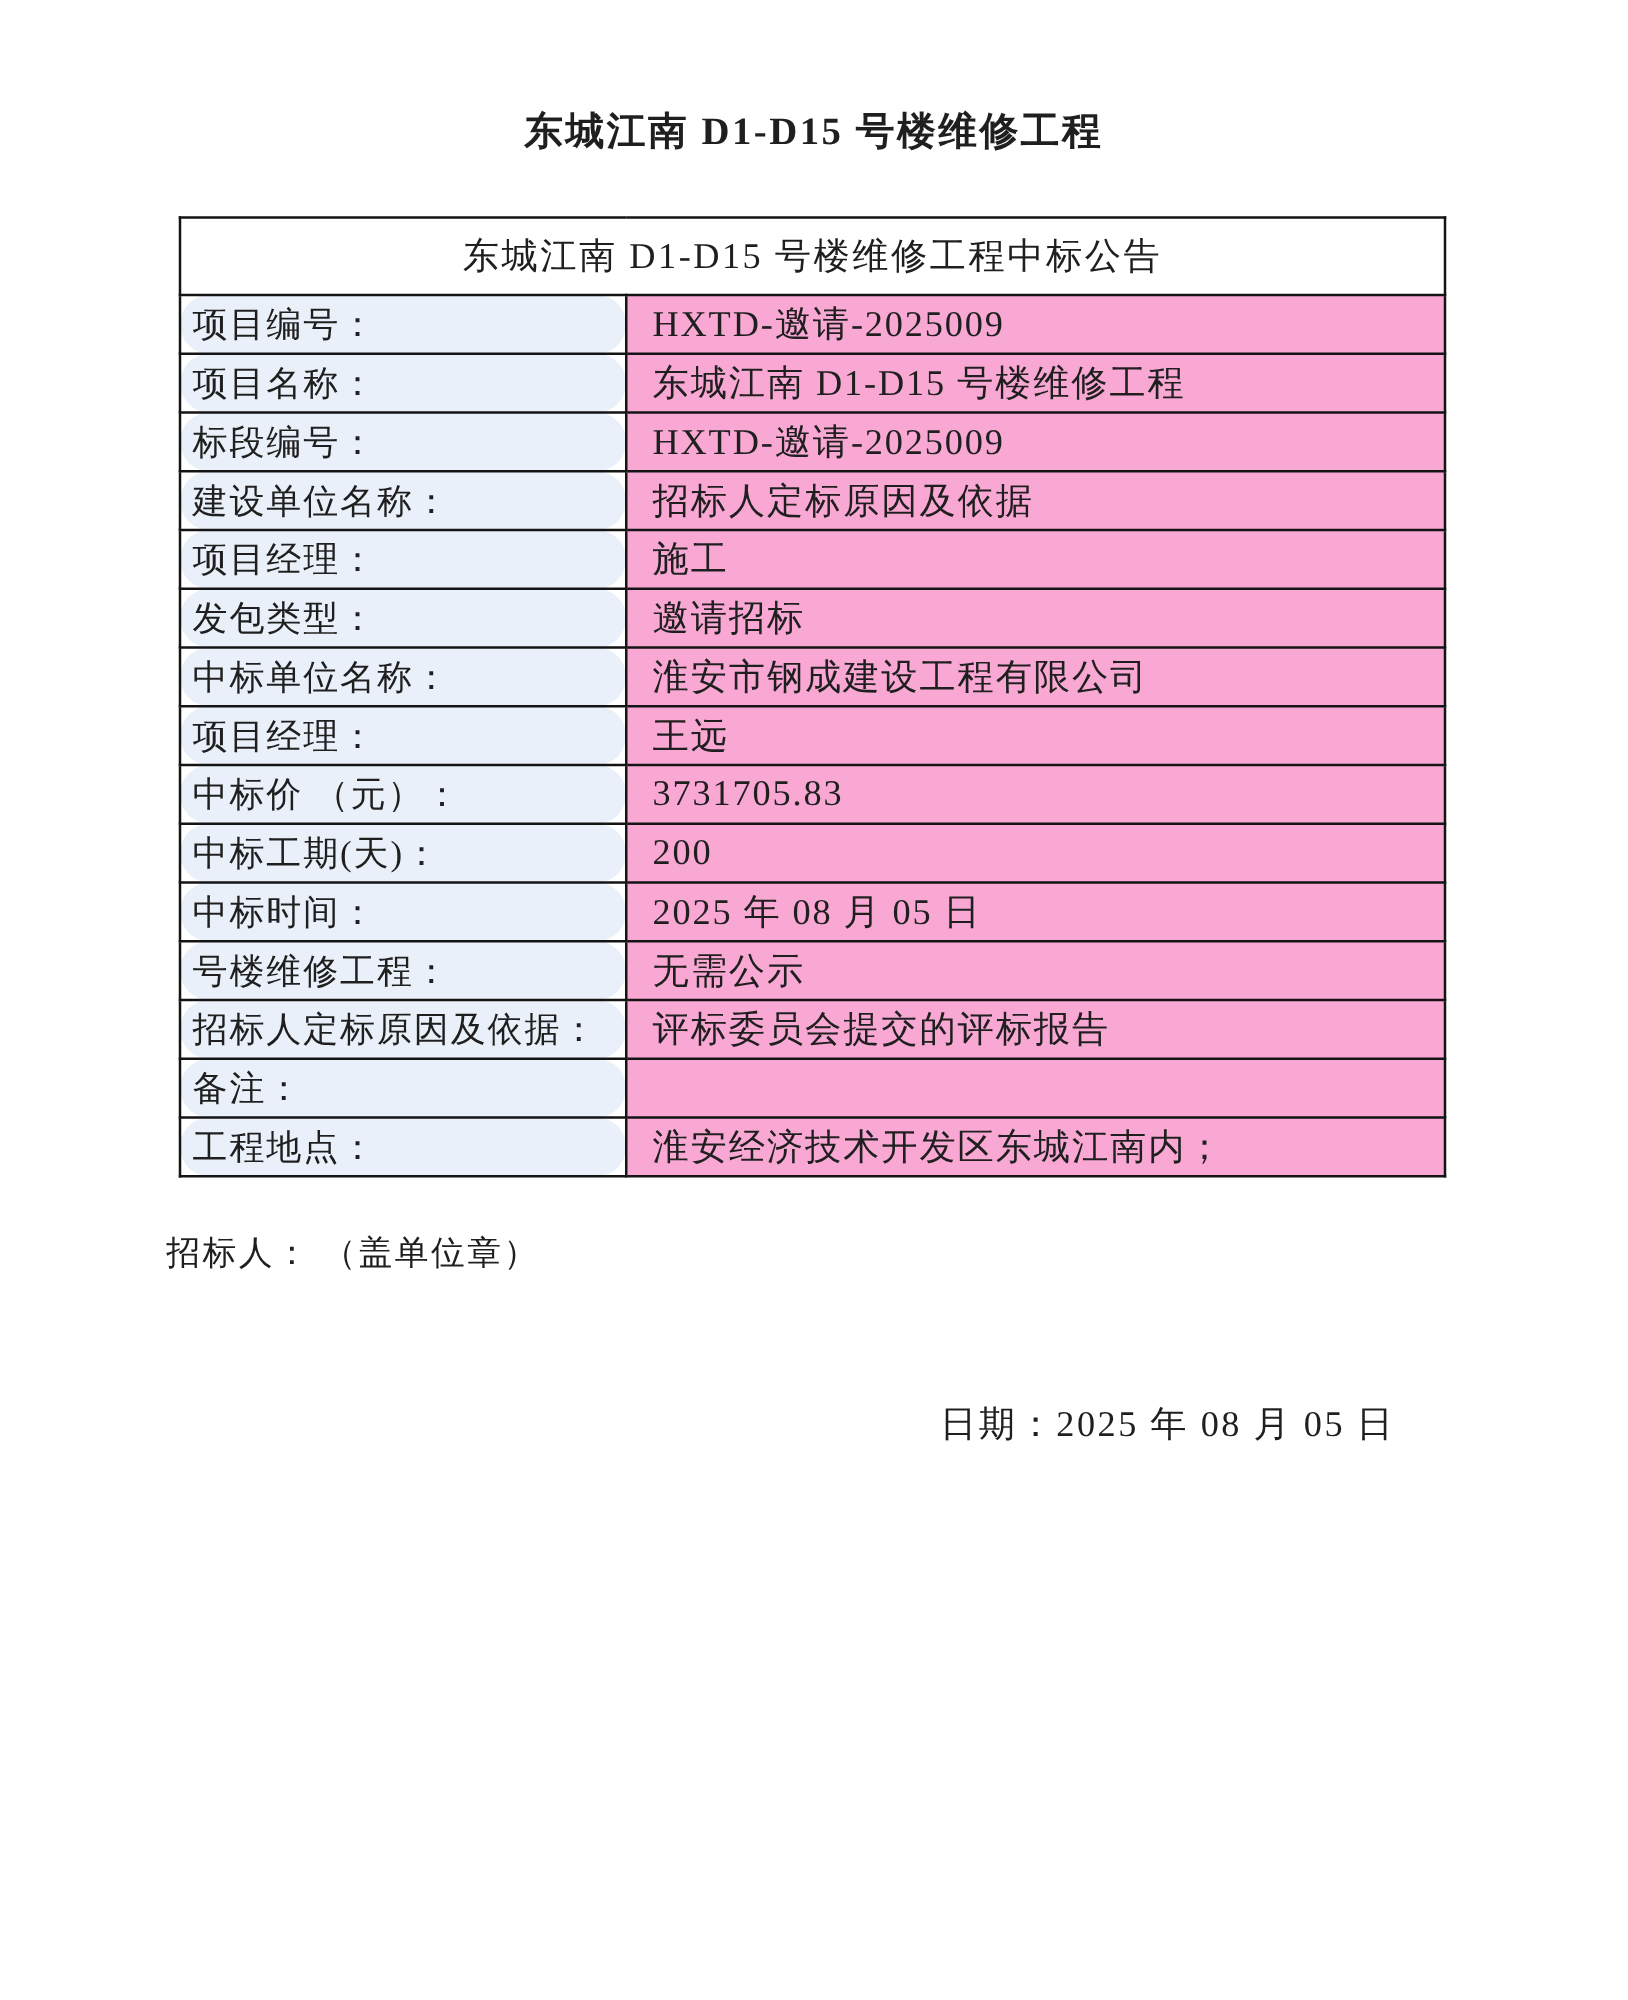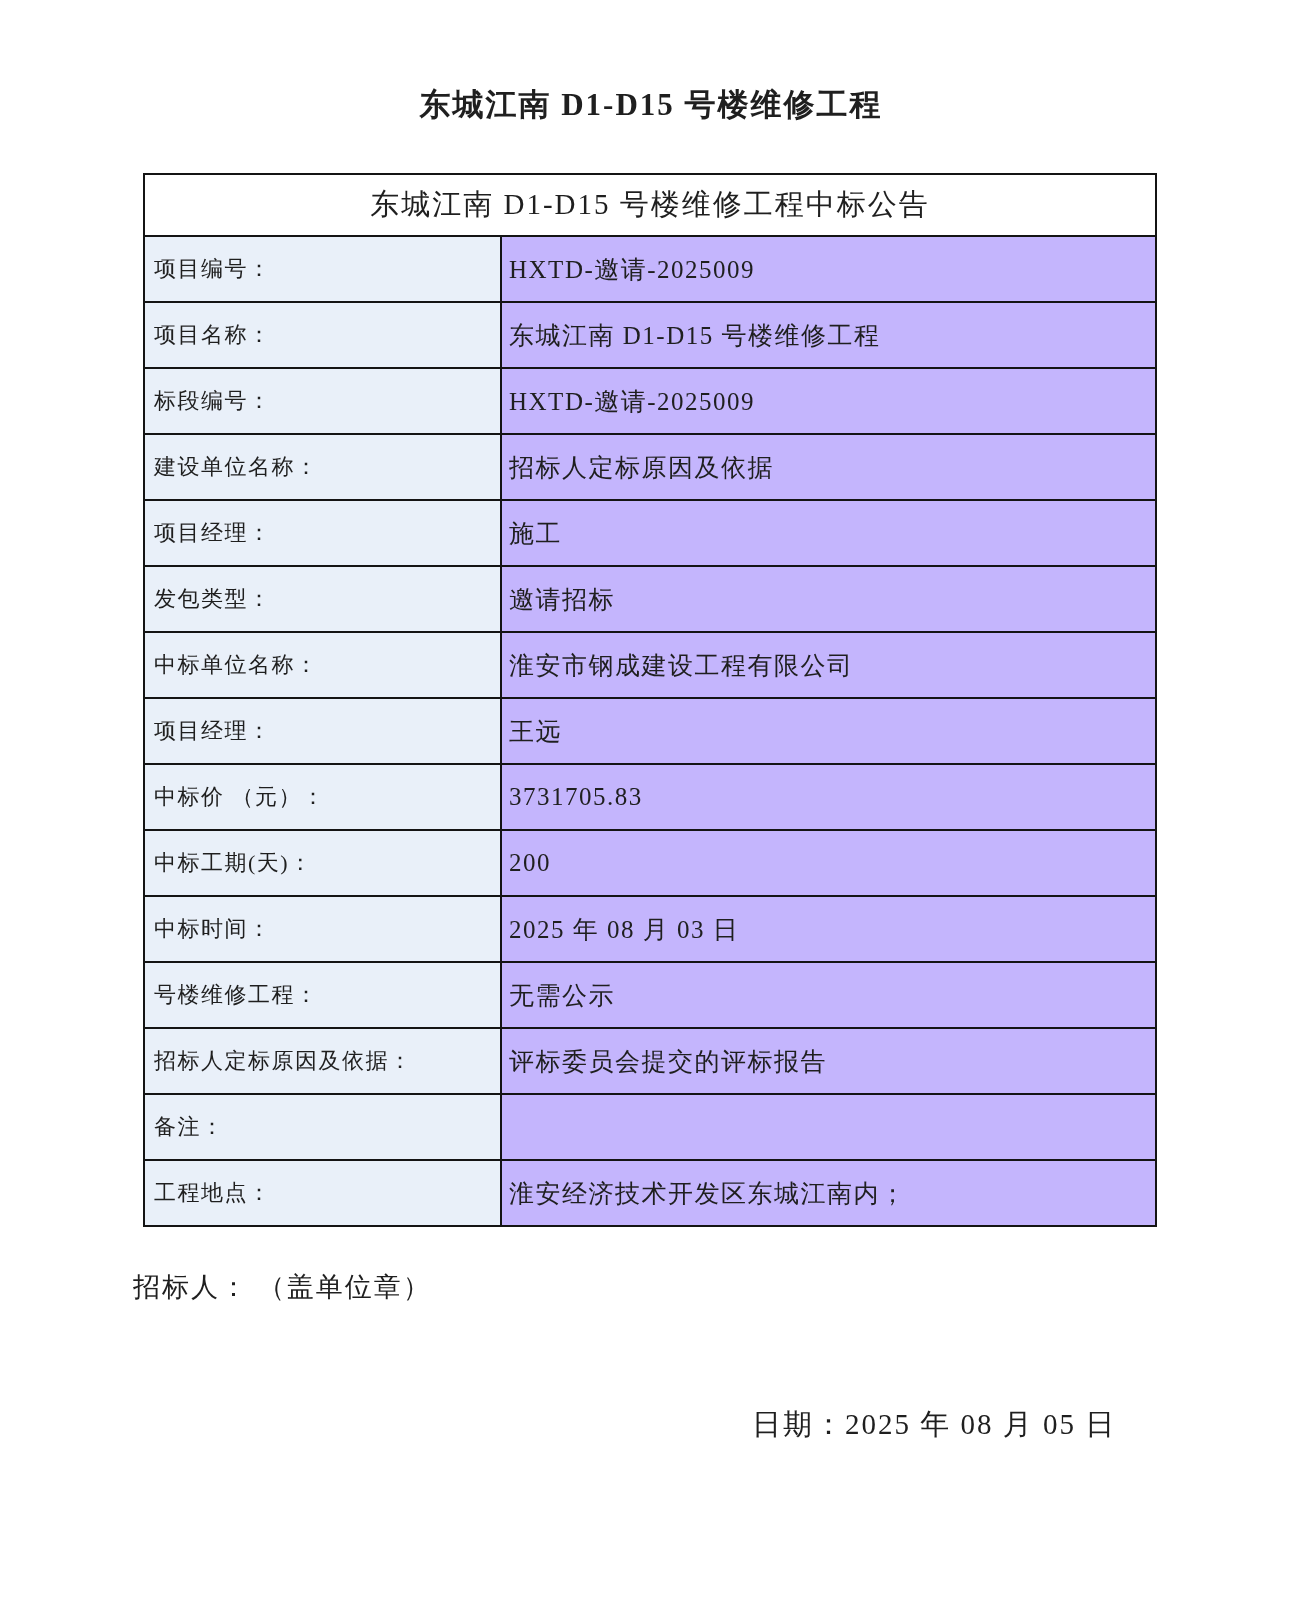--- a/index.html
+++ b/index.html
@@ -40,29 +40,30 @@
   }
   td.header-cell{
     height:62px;
     text-align:center;
     font-size:29px;
     letter-spacing:2px;
     background:#ffffff;
   }
   td.label-cell{
     background:var(--label-bg);
-    height:66px;
+    height:47px;
     padding:0 6px 0 9px;
-    font-size:22px;
+    font-size:28px;
     letter-spacing:1.5px;
+    border-radius:28px;
   }
   td.value-cell{
-    background:#c4b5fd;
-    padding:0 6px 0 7px;
-    font-size:25px;
+    background:#f9a8d4;
+    padding:0 6px 0 20px;
+    font-size:29px;
     letter-spacing:1.5px;
   }
   .bidder-line{
     margin:42px 0 0 133px;
     font-size:27px;
     letter-spacing:2px;
   }
   .date-line{
     margin:100px 0 0 752px;
     font-size:29px;
@@ -121,21 +122,21 @@
         <tr>
           <td class="label-cell">中标价 （元）：</td>
           <td class="value-cell">3731705.83</td>
         </tr>
         <tr>
           <td class="label-cell">中标工期(天)：</td>
           <td class="value-cell">200</td>
         </tr>
         <tr>
           <td class="label-cell">中标时间：</td>
-          <td class="value-cell">2025 年 08 月 03 日</td>
+          <td class="value-cell">2025 年 08 月 05 日</td>
         </tr>
         <tr>
           <td class="label-cell">号楼维修工程：</td>
           <td class="value-cell">无需公示</td>
         </tr>
         <tr>
           <td class="label-cell">招标人定标原因及依据：</td>
           <td class="value-cell">评标委员会提交的评标报告</td>
         </tr>
         <tr>

